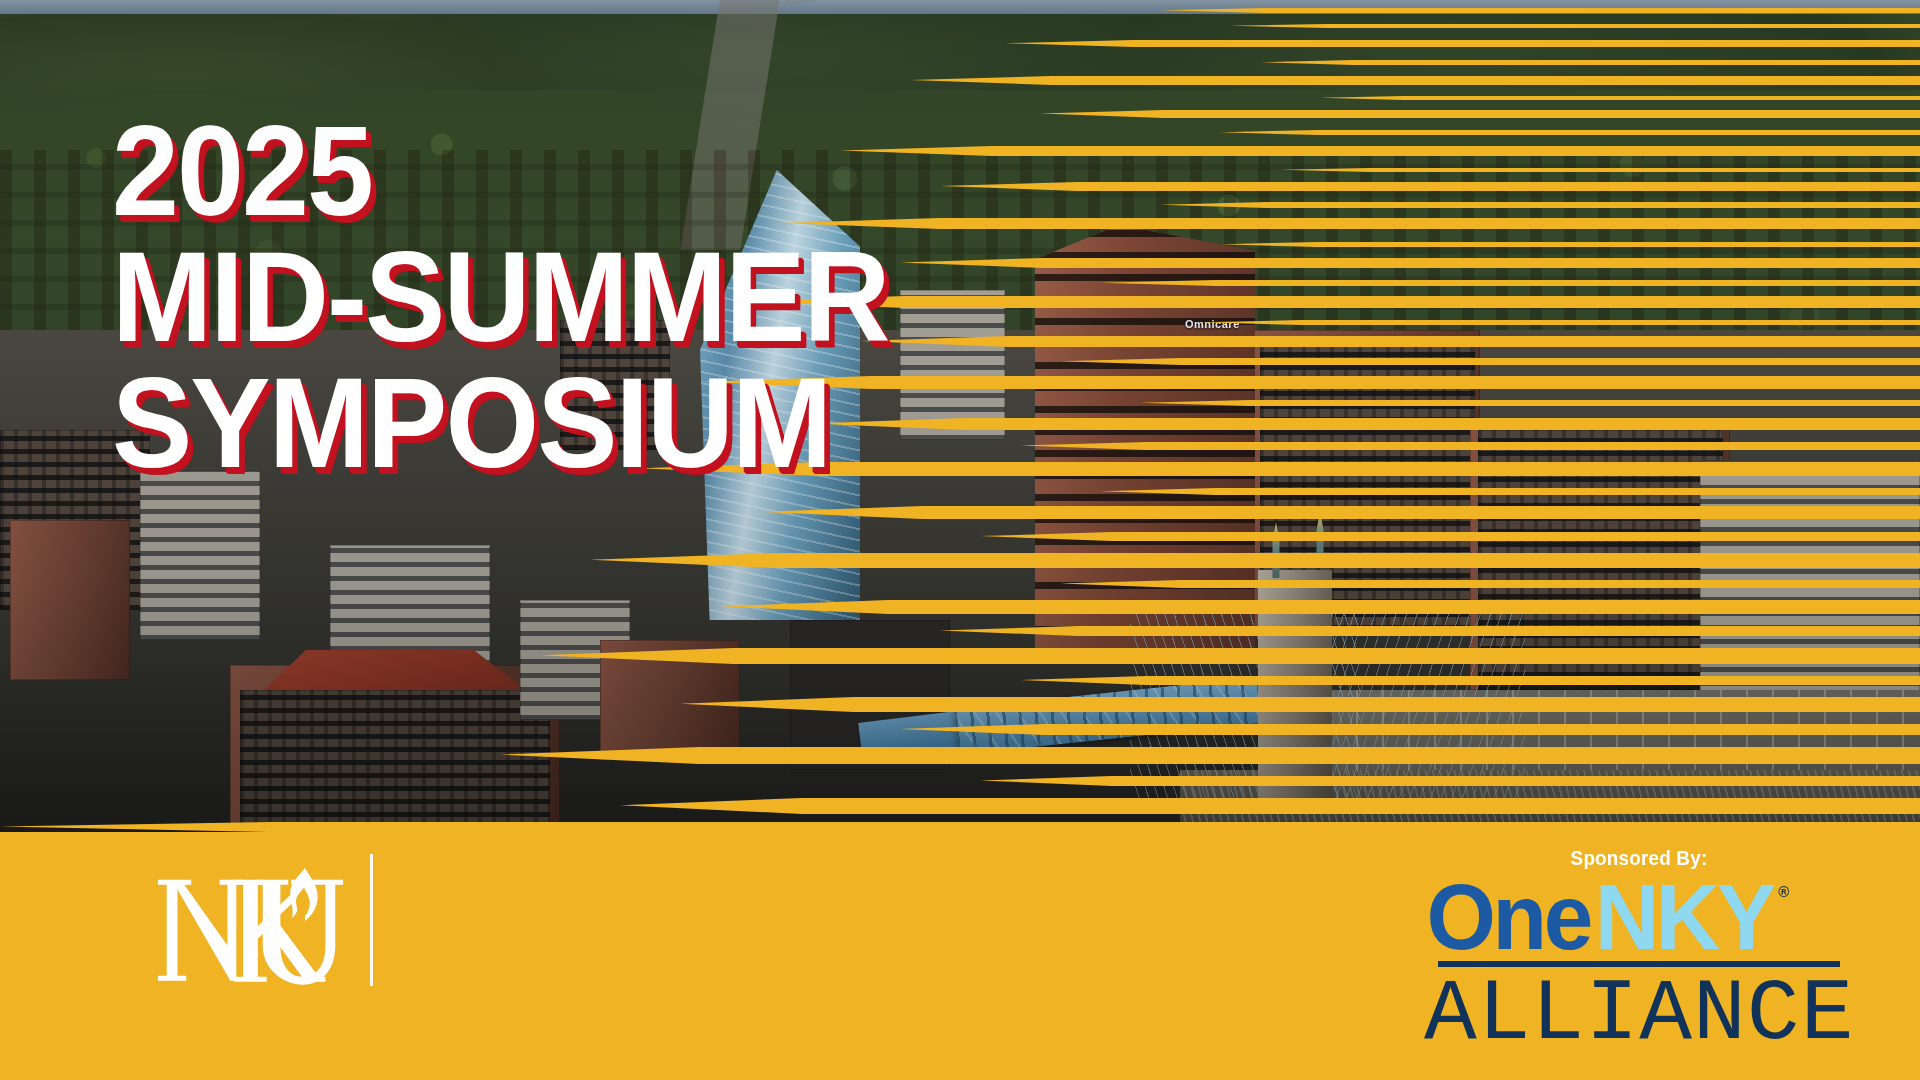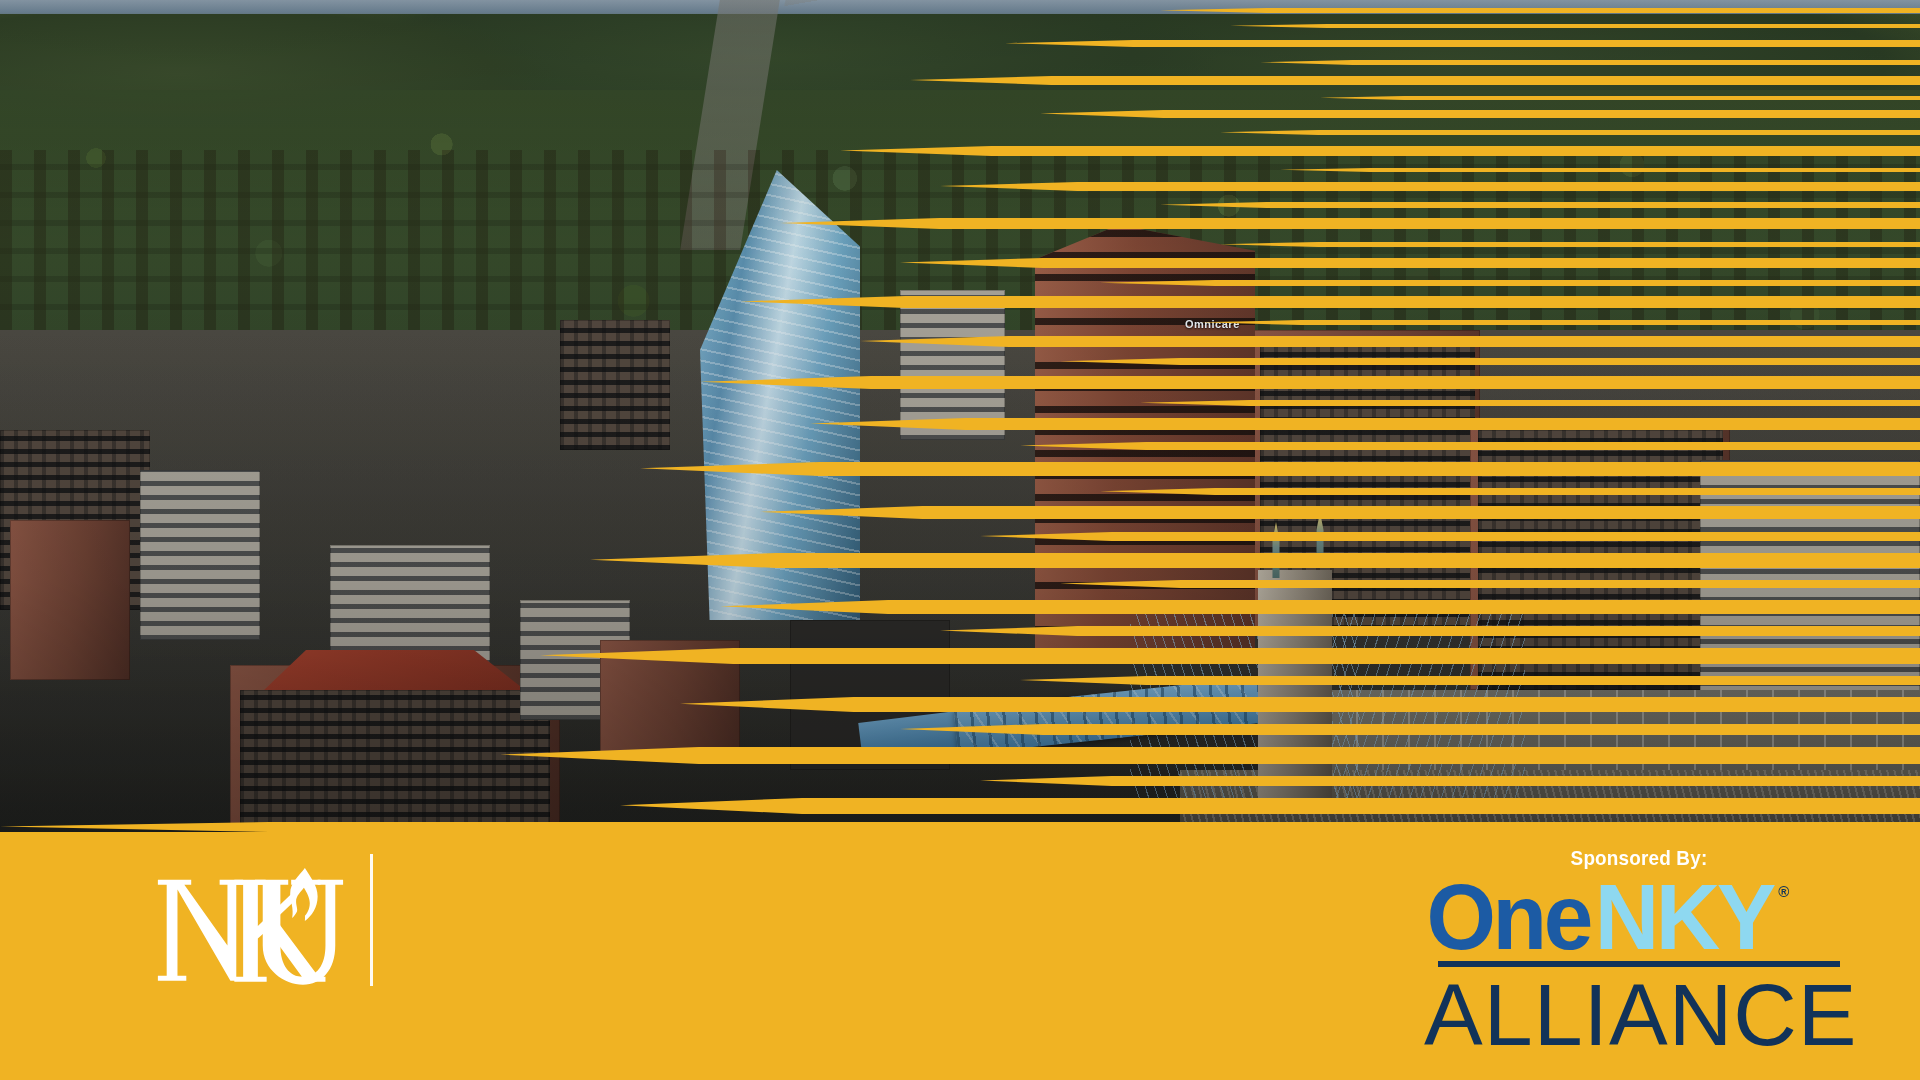--- a/index.html
+++ b/index.html
@@ -268,21 +268,21 @@
   }
   .w-one { color:#1c5ba4; }
   .w-nky { color:#8ed8f0; }
   .reg {
     font-family:"Liberation Sans", sans-serif;
     font-size:15px; color:#123359; font-weight:700;
     margin-top:8px; margin-left:2px;
   }
   .nky-rule { height:6px; background:#123359; margin:4px 14px 0 14px; }
   .alliance {
-    font-family:Liberation Sans, sans-serif;
+    font-family:Liberation Mono, monospace;
     font-weight:400; font-size:88px; color:#123359;
     letter-spacing:1px; line-height:1.0; margin-top:4px;
     transform:scaleX(1.0);
   }
 </style>
 </head>
 <body>
 
 <div class="poster">
 
@@ -369,20 +369,25 @@
         <div class="stripe" style="top: 676px; height: 9px; width: 900px; background: rgb(240, 179, 35); clip-path: polygon(0% 45%, 14% 0%, 100% 0%, 100% 100%, 14% 100%);"></div>
         <div class="stripe" style="top: 697px; height: 15px; width: 1240px; background: rgb(240, 179, 35); clip-path: polygon(0% 45%, 14% 0%, 100% 0%, 100% 100%, 14% 100%);"></div>
         <div class="stripe" style="top: 724px; height: 11px; width: 1020px; background: rgb(240, 179, 35); clip-path: polygon(0% 45%, 14% 0%, 100% 0%, 100% 100%, 14% 100%);"></div>
         <div class="stripe" style="top: 747px; height: 17px; width: 1420px; background: rgb(240, 179, 35); clip-path: polygon(0% 45%, 14% 0%, 100% 0%, 100% 100%, 14% 100%);"></div>
         <div class="stripe" style="top: 776px; height: 10px; width: 940px; background: rgb(240, 179, 35); clip-path: polygon(0% 45%, 14% 0%, 100% 0%, 100% 100%, 14% 100%);"></div>
         <div class="stripe" style="top: 798px; height: 16px; width: 1300px; background: rgb(240, 179, 35); clip-path: polygon(0% 45%, 14% 0%, 100% 0%, 100% 100%, 14% 100%);"></div>
         <div class="stripe" style="top: 822px; height: 10px; width: 1920px; background: rgb(240, 179, 35); clip-path: polygon(0% 45%, 14% 0%, 100% 0%, 100% 100%, 14% 100%);"></div>
       </div>
   </div>
 
+  <div class="title-block">
+    <div class="tline l1">2025</div>
+    <div class="tline l2">MID-SUMMER</div>
+    <div class="tline l3">SYMPOSIUM</div>
+  </div>
 
   <div class="footer">
 
     <div class="nku-lockup">
 
       <svg class="nku-mark" viewBox="0 0 200 134" aria-hidden="true">
         <g fill="#ffffff">
 
           <path d="M6 26 h34 v5 h-7 l44 62 V31 h-8 v-5 h24 v5 h-7 v98 h-6 L26 36 v88 h9 v5 H6 v-5 h9 V31 H6 z"></path>
 

